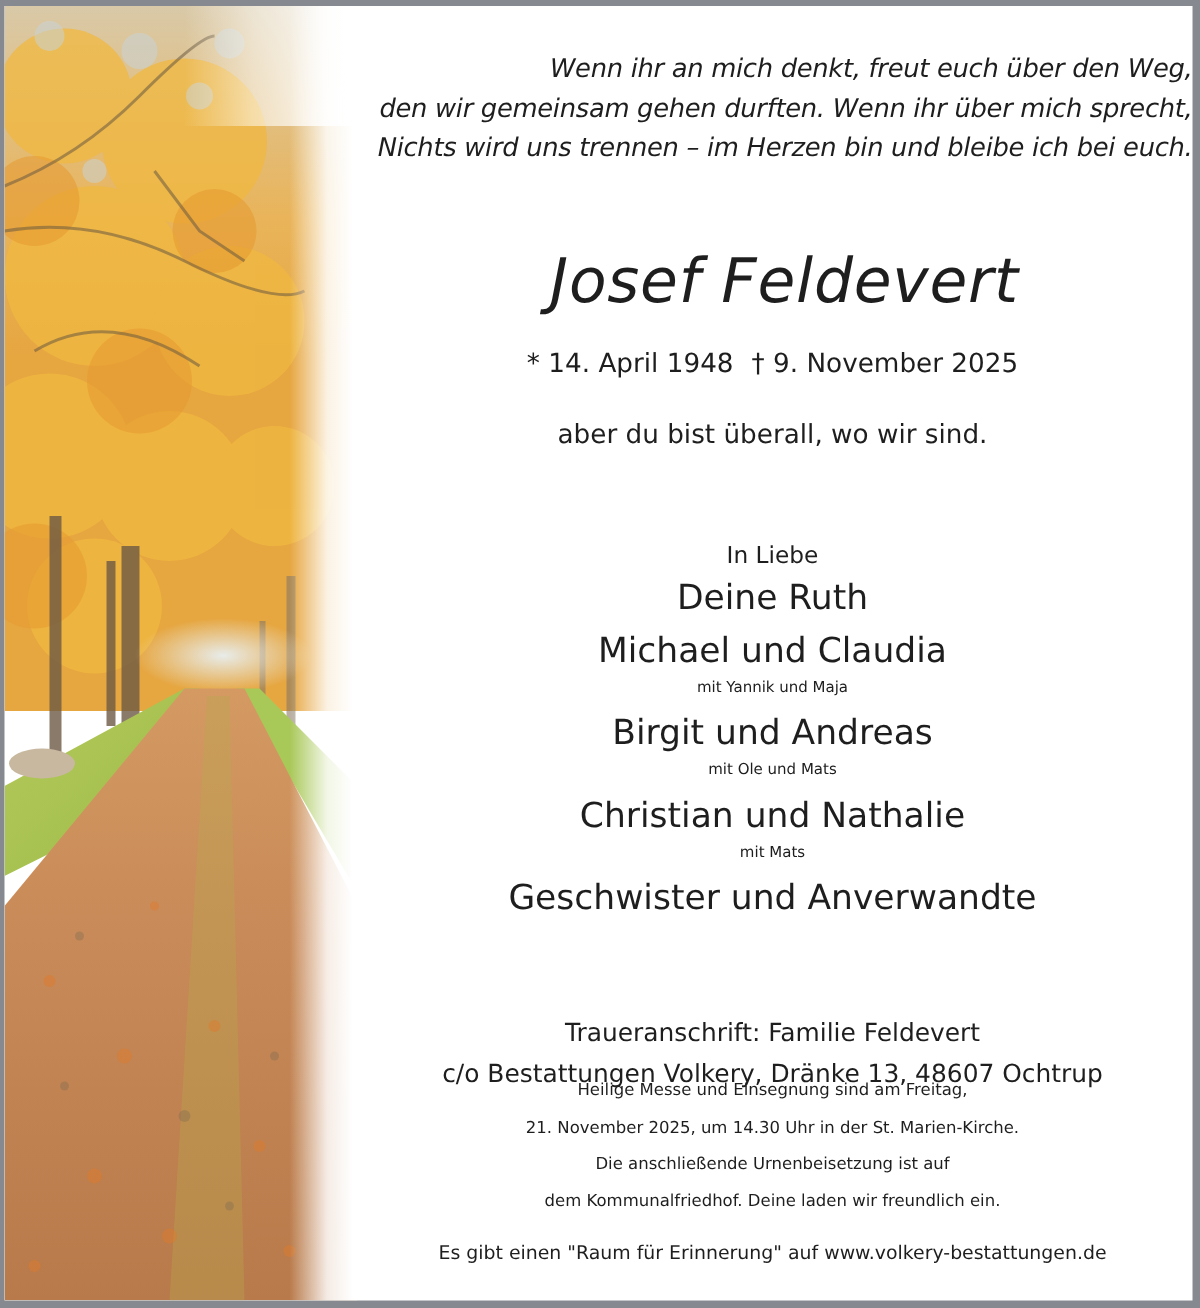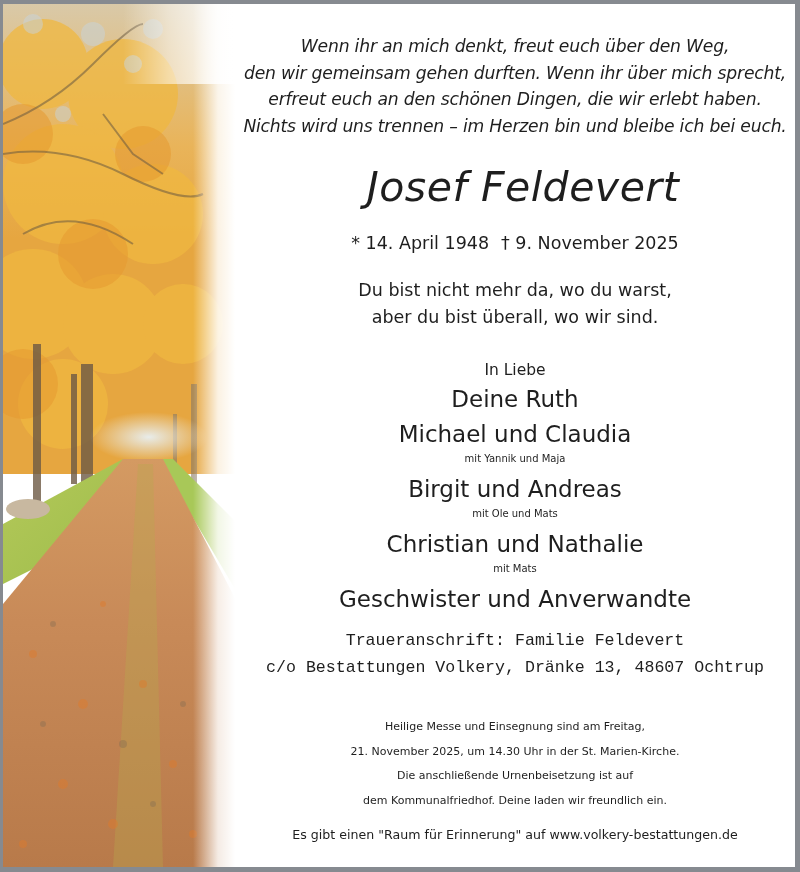--- a/index.html
+++ b/index.html
@@ -5,31 +5,31 @@
   html, body { margin: 0; padding: 0; }
   body { width: 800px; height: 872px; background: #868a90; position: relative; overflow: hidden; font-family: "DejaVu Sans", "Liberation Sans", sans-serif; color: #1e1e1e; }
   .sheet { position: absolute; left: 3px; top: 4px; width: 792px; height: 863px; background: #ffffff; overflow: hidden; }
   .photo { position: absolute; left: 0; top: 0; width: 235px; height: 863px; overflow: hidden; }
   .photo svg { display: block; }
   .fade { position: absolute; left: 0; top: 0; width: 235px; height: 863px;
     background: linear-gradient(to right, rgba(255,255,255,0) 0px, rgba(255,255,255,0) 190px, rgba(255,255,255,0.85) 215px, #ffffff 232px); }
   .fade-top { position: absolute; left: 120px; top: 0; width: 115px; height: 80px;
     background: linear-gradient(to right, rgba(255,255,255,0) 0%, rgba(255,255,255,0.5) 40%, #fff 100%); }
   .text { position: absolute; left: 232px; top: 0; width: 560px; text-align: center; }
-  .verse { position: absolute; top: 29px; left: 0; width: 560px; font-style: italic; font-size: 17.2px; line-height: 26.5px; letter-spacing: -0.2px; }
+  .verse { position: absolute; top: 29px; left: 0; width: 560px; font-style: italic; font-size: 17.2px; line-height: 26.5px; letter-spacing: -0.2px; text-align: right; }
   .name { position: absolute; top: 157px; left: 8px; width: 560px; font-style: italic; font-size: 41px; line-height: 52px; letter-spacing: 0.5px; }
   .dates { position: absolute; top: 226px; left: 0; width: 560px; font-size: 17.5px; line-height: 26px; }
   .dates .gap { display: inline-block; width: 12px; }
   .quote { position: absolute; top: 273px; left: 0; width: 560px; font-size: 17.5px; line-height: 26.5px; }
   .love { position: absolute; top: 354px; left: 0; width: 560px; }
   .love .intro { font-size: 15.5px; line-height: 24px; height: 24px; }
   .love .main { font-size: 23px; line-height: 29px; }
   .love .sub { font-size: 10px; line-height: 20px; margin-bottom: 6px; }
   .love .spacer { height: 3px; }
-  .address { position: absolute; top: 624px; left: 0; width: 560px; font-size: 16.6px; line-height: 26.5px; font-family: Liberation Mono, monospace; }
+  .address { position: absolute; top: 672px; left: 0; width: 560px; font-size: 16.6px; line-height: 26.5px; }
   .service { position: absolute; top: 711px; left: 0; width: 560px; font-size: 11px; line-height: 24.5px; }
   .footer { position: absolute; top: 822px; left: 0; width: 560px; font-size: 12.6px; line-height: 18px; }
 </style>
 </head>
 <body>
 
 <div class="sheet">
 
   <div class="photo">
     <svg width="235" height="863" viewBox="0 0 235 863">
@@ -126,32 +126,30 @@
     </svg>
     <div class="fade"></div>
     <div class="fade-top"></div>
   </div>
 
   <div class="text">
 
     <div class="verse">
       <div>Wenn ihr an mich denkt, freut euch über den Weg,</div>
       <div>den wir gemeinsam gehen durften. Wenn ihr über mich sprecht,</div>
-      <div>erfreut euch an den schönen Dingen, die wir erlebt haben.</div>
       <div>Nichts wird uns trennen – im Herzen bin und bleibe ich bei euch.</div>
     </div>
 
     <div class="name">Josef Feldevert</div>
 
     <div class="dates">
       <span>* 14. April 1948</span><span class="gap"></span><span>† 9. November 2025</span>
     </div>
 
     <div class="quote">
-      <div>Du bist nicht mehr da, wo du warst,</div>
       <div>aber du bist überall, wo wir sind.</div>
     </div>
 
     <div class="love">
       <div class="intro">In Liebe</div>
       <div class="spacer"></div>
       <div class="main" style="margin-bottom:6px;">Deine Ruth</div>
       <div class="main">Michael und Claudia</div>
       <div class="sub">mit Yannik und Maja</div>
       <div class="main">Birgit und Andreas</div>

